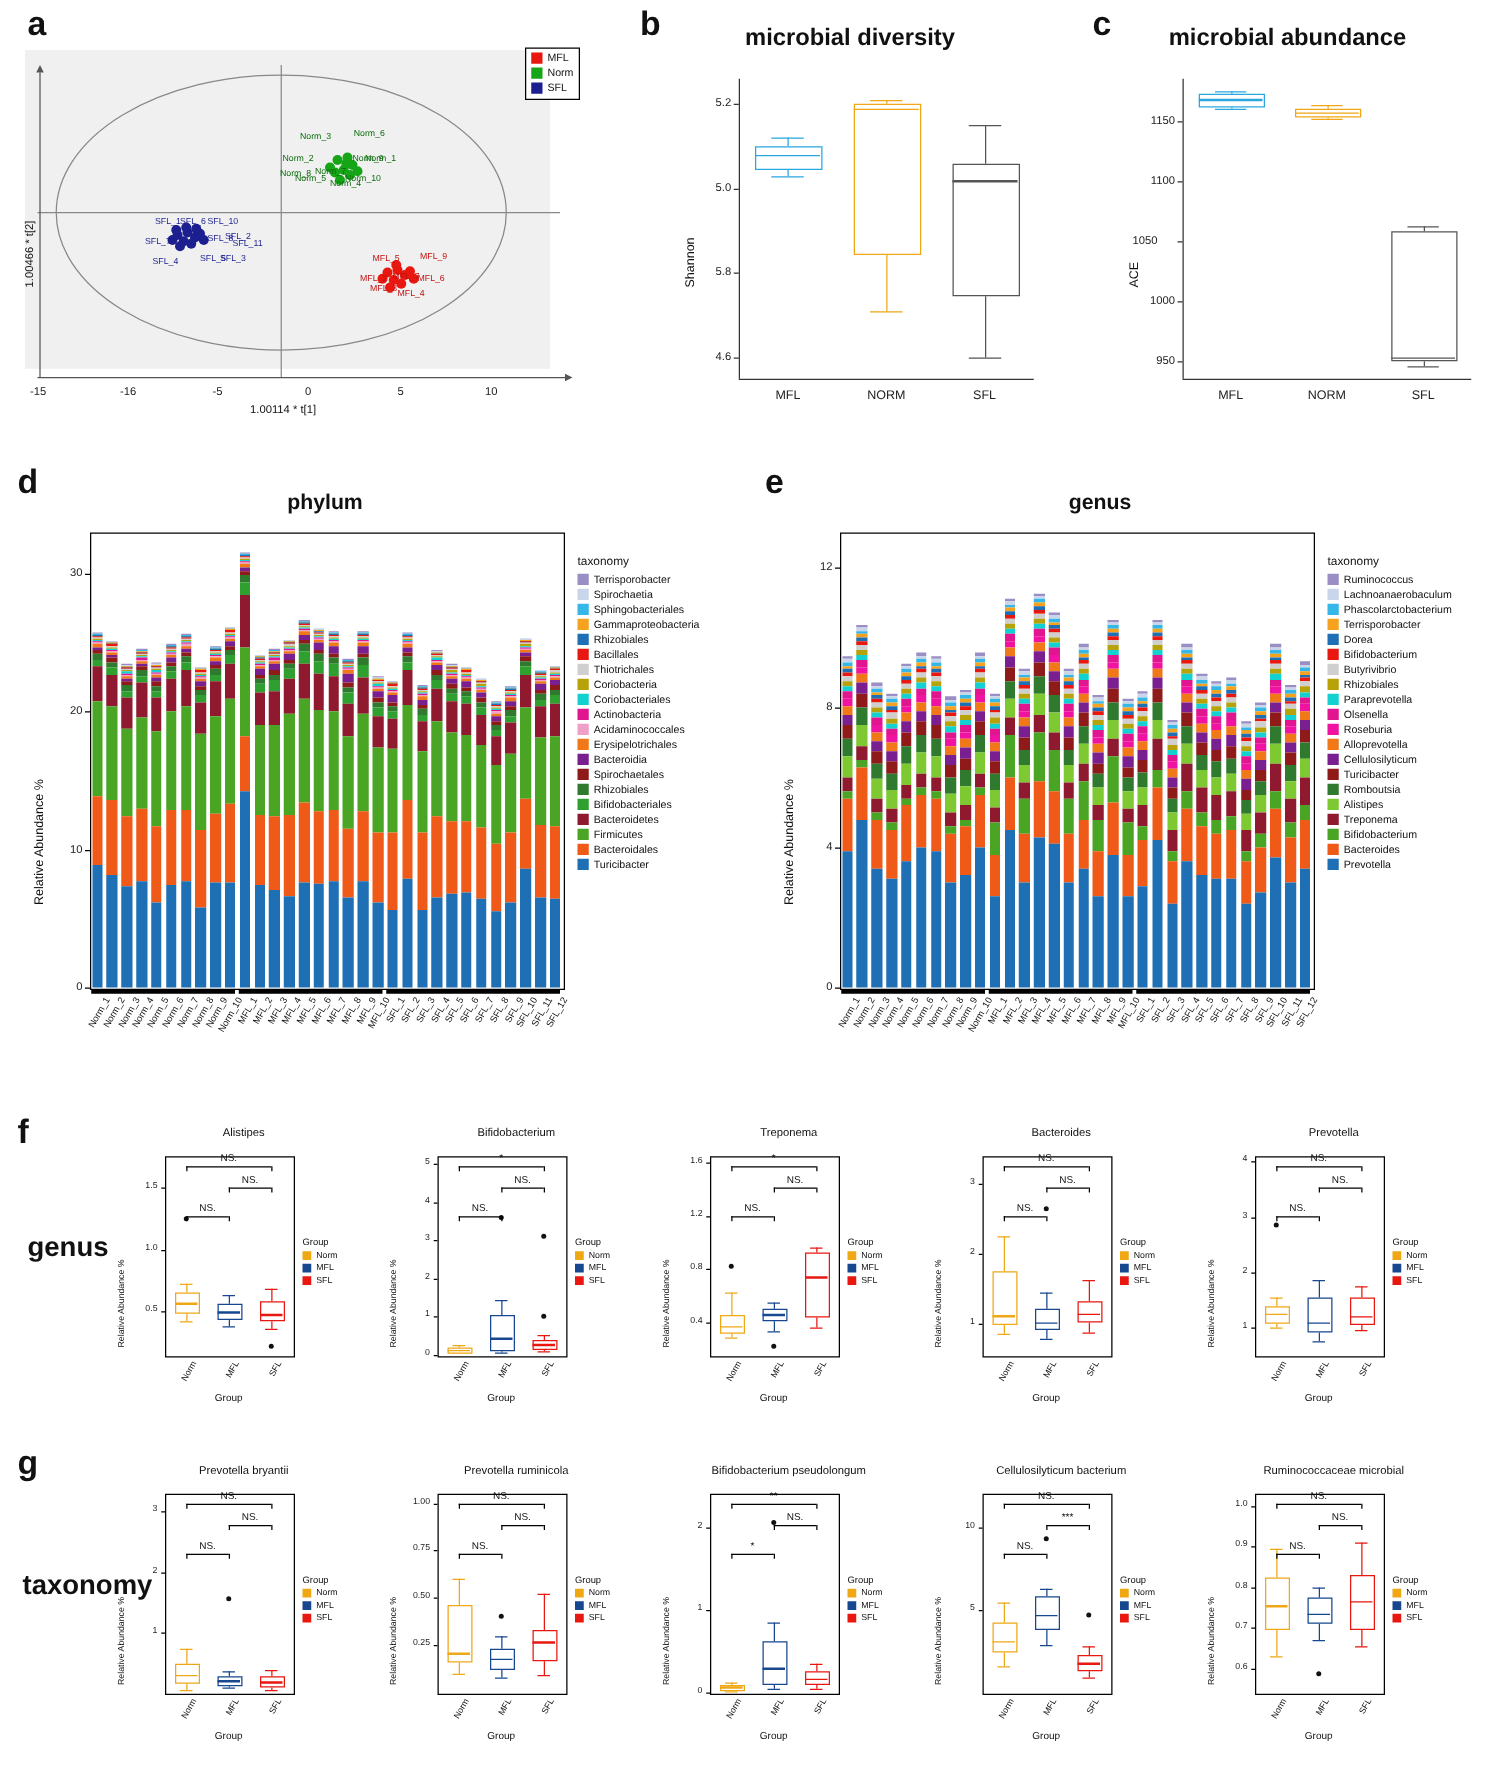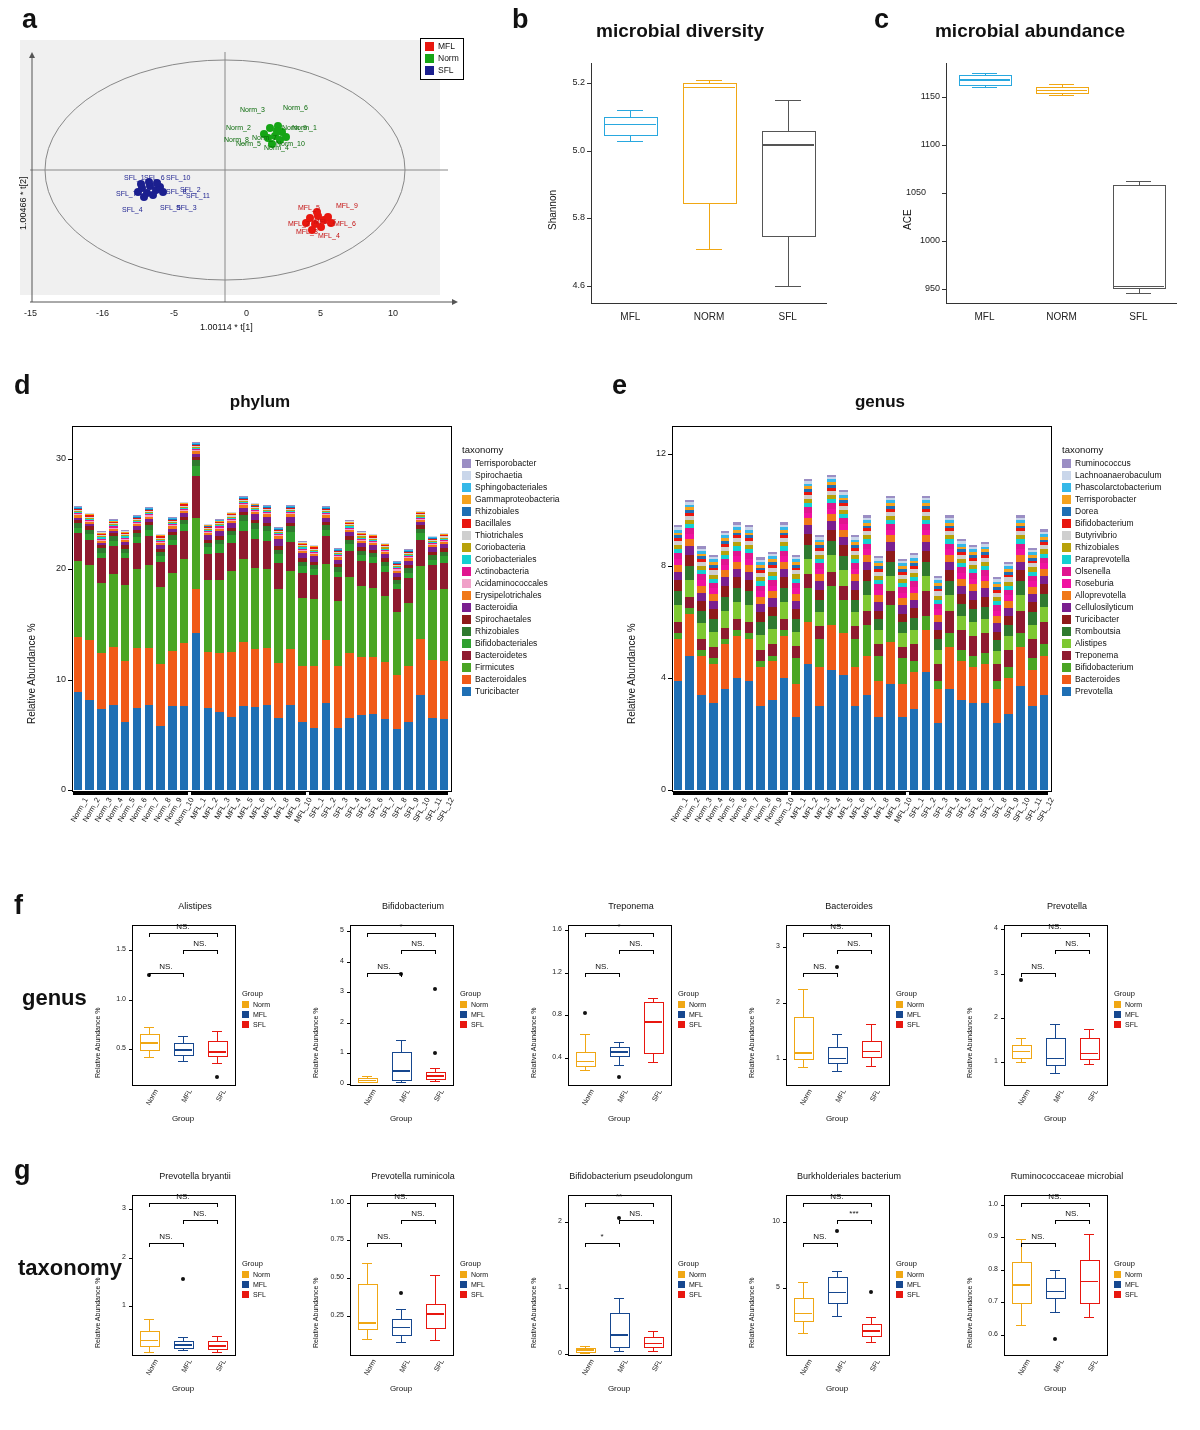--- a/index.html
+++ b/index.html
@@ -2349,21 +2349,21 @@
           <span class="legend-sw" style="background:#16478f;width:7px;height:7px;flex:0 0 7px;"></span>
           <span>MFL</span>
         </div>
         <div class="legend-item" style="font-size:7px;line-height:9px;">
           <span class="legend-sw" style="background:#e8170f;width:7px;height:7px;flex:0 0 7px;"></span>
           <span>SFL</span>
         </div>
       </div>
     </div>
     <div style="position:absolute;left:654px;top:0;width:210px;height:235px;">
-      <div class="mini-ttl" style="top:6px;">Burkholderiales bacterium</div>
+      <div class="mini-ttl" style="top:6px;">Cellulosilyticum bacterium</div>
       <div style="position:absolute;left:42px;top:30px;width:102px;height:159px;border:1px solid #000;"></div>
       <div class="tick" style="left:8px;top:117.75px;width:28px;text-align:right;font-size:7px;">5</div>
       <div style="position:absolute;left:39px;top:122.75px;width:3px;height:1px;background:#000;"></div>
       <div class="tick" style="left:8px;top:51.5px;width:28px;text-align:right;font-size:7px;">10</div>
       <div style="position:absolute;left:39px;top:56.5px;width:3px;height:1px;background:#000;"></div>
       <div class="vlabel" style="left:4px;top:183px;font-size:7px;">Relative Abundance %</div>
       <div style="position:absolute;left:42px;top:219px;width:102px;text-align:center;font-size:8px;">Group</div>
       <div style="position:absolute;left:59px;top:117.45px;width:1px;height:50.35000000000001px;background:#f0a714;"></div>
       <div style="position:absolute;left:54.138px;top:117.45px;width:9.724px;height:1px;background:#f0a714;"></div>
       <div style="position:absolute;left:54.138px;top:167.8px;width:9.724px;height:1px;background:#f0a714;"></div>

